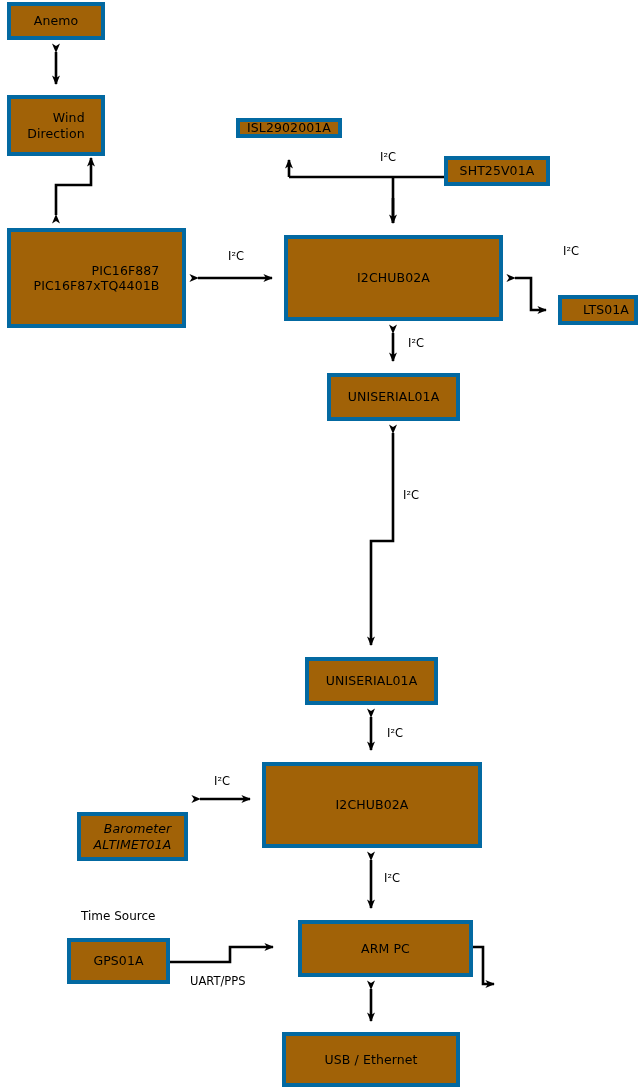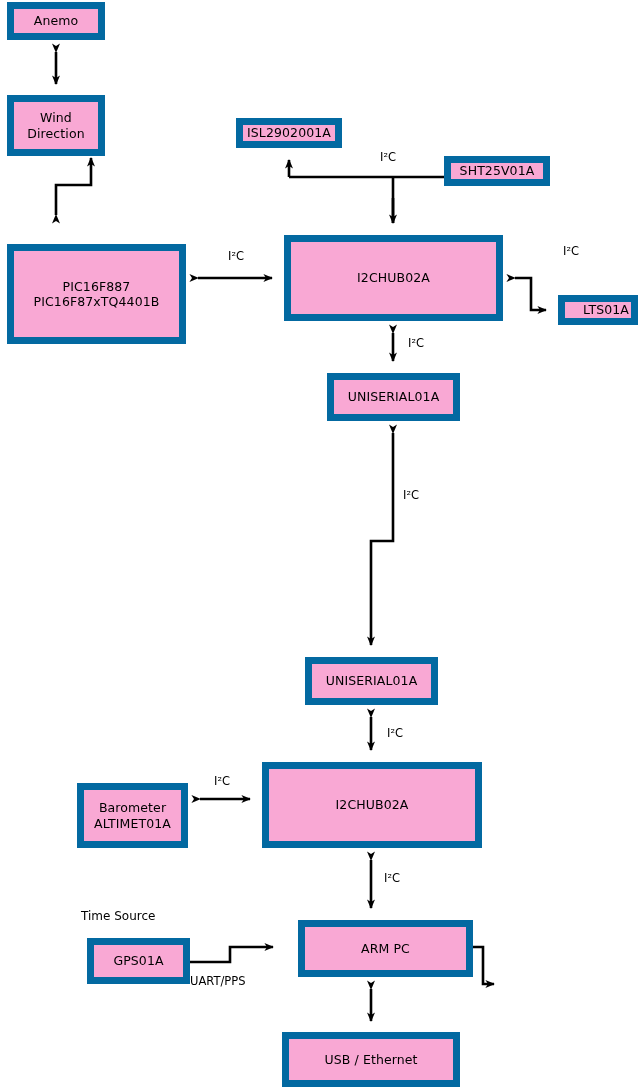--- a/index.html
+++ b/index.html
@@ -17,26 +17,26 @@
   }
   svg.wires{
     position:absolute;
     left:0; top:0;
     width:640px; height:1089px;
     pointer-events:none;
   }
   .node{
     position:absolute;
     box-sizing:border-box;
-    border:7px solid #0369a1;
-    background:#f9a8d4;
+    border:4px solid #0369a1;
+    background:#a16207;
     display:flex;
     align-items:center;
     justify-content:center;
-    text-align:center;
+    text-align:right;
     color:#000000;
     font-size:12.5px;
     line-height:1.22;
     letter-spacing:0.1px;
     z-index:3;
   }
   .node .lbl{
     display:block;
     white-space:pre-line;
     padding:0 4px;
@@ -106,26 +106,26 @@
 
   <div class="node" style="left:7px;  top:2px;    width:98px;  height:38px;">
     <span class="lbl">Anemo</span>
   </div>
 
   <div class="node" style="left:7px;  top:95px;   width:98px;  height:61px;">
     <span class="lbl">Wind
 Direction</span>
   </div>
 
-  <div class="node" style="left:7px;  top:244px;  width:179px; height:100px;">
+  <div class="node" style="left:7px;  top:228px;  width:179px; height:100px;">
     <span class="lbl">PIC16F887
 PIC16F87xTQ4401B</span>
   </div>
 
-  <div class="node" style="left:236px; top:118px; width:106px; height:30px;">
+  <div class="node" style="left:236px; top:118px; width:106px; height:20px;">
     <span class="lbl">ISL2902001A</span>
   </div>
 
   <div class="node" style="left:444px; top:118px; width:106px; height:30px;margin-top:38px;">
     <span class="lbl">SHT25V01A</span>
   </div>
 
   <div class="node" style="left:284px; top:235px; width:219px; height:86px;">
     <span class="lbl">I2CHUB02A</span>
   </div>
@@ -139,26 +139,26 @@
   </div>
 
   <div class="node" style="left:305px; top:657px; width:133px; height:48px;">
     <span class="lbl">UNISERIAL01A</span>
   </div>
 
   <div class="node" style="left:262px; top:762px; width:220px; height:86px;">
     <span class="lbl">I2CHUB02A</span>
   </div>
 
-  <div class="node" style="left:77px;  top:783px; width:111px; height:65px;">
+  <div class="node" style="left:77px;  top:812px; width:111px; height:49px;font-style:italic;">
     <span class="lbl">Barometer
 ALTIMET01A</span>
   </div>
 
-  <div class="node" style="left:67px;  top:938px; width:103px; height:46px;margin-left:20px;">
+  <div class="node" style="left:67px;  top:938px; width:103px; height:46px;">
     <span class="lbl">GPS01A</span>
   </div>
 
   <div class="node" style="left:298px; top:920px; width:175px; height:57px;">
     <span class="lbl">ARM PC</span>
   </div>
 
 
   <div class="node" style="left:282px; top:1032px; width:178px; height:55px;">
     <span class="lbl">USB / Ethernet</span>

